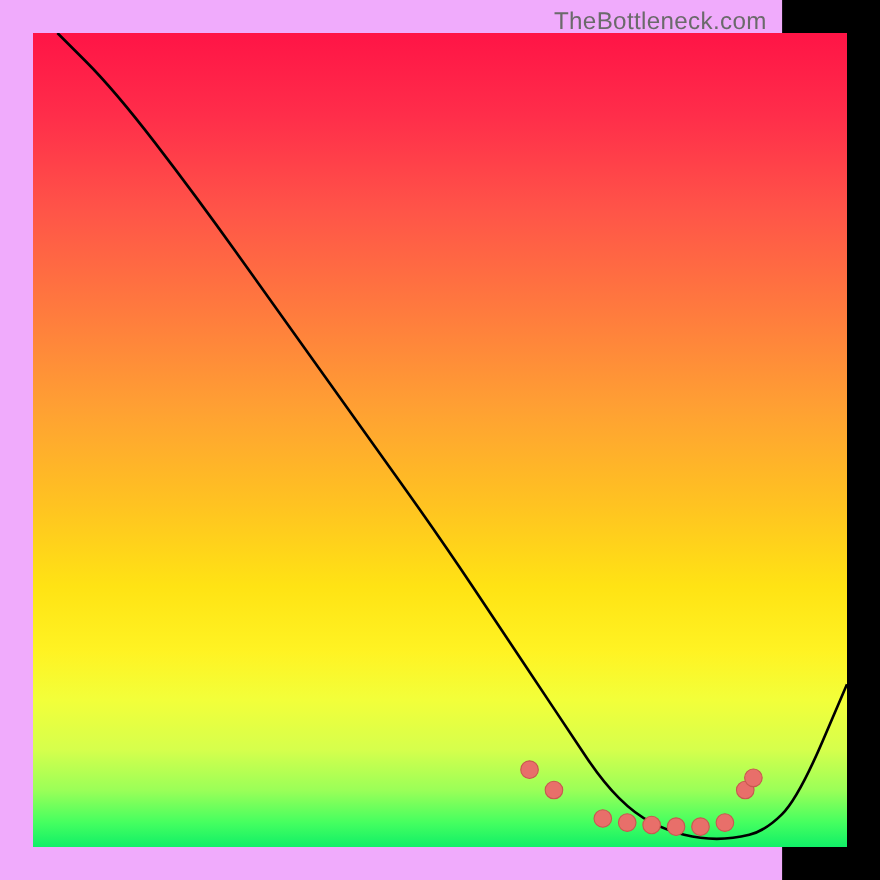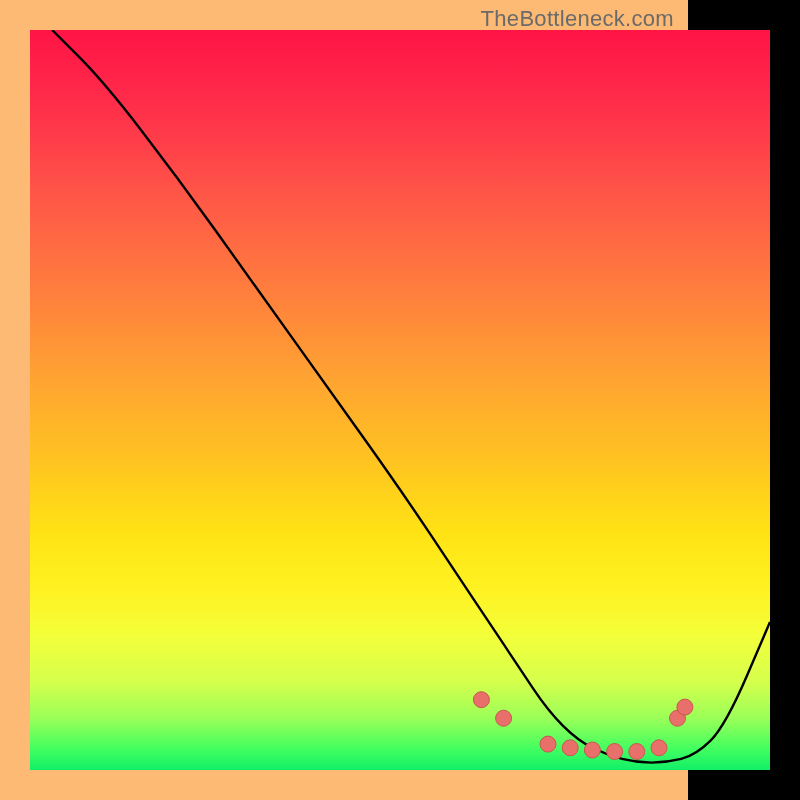--- a/index.html
+++ b/index.html
@@ -8,21 +8,22 @@
     width: 800px;
     height: 800px;
     background: #000;
     overflow: hidden;
     font-family: Arial, Helvetica, sans-serif;
   }
   .frame {
     position: relative;
     width: 688px;
     height: 800px;
-    background: #fdba74;
+    background: #f0abfc;
+    padding-left: 23px;
   }
   .watermark {
     position: absolute;
     top: 6px;
     right: 14px;
     color: #6a6a6a;
     font-size: 22px;
     font-weight: 500;
     letter-spacing: 0.3px;
     z-index: 50;

